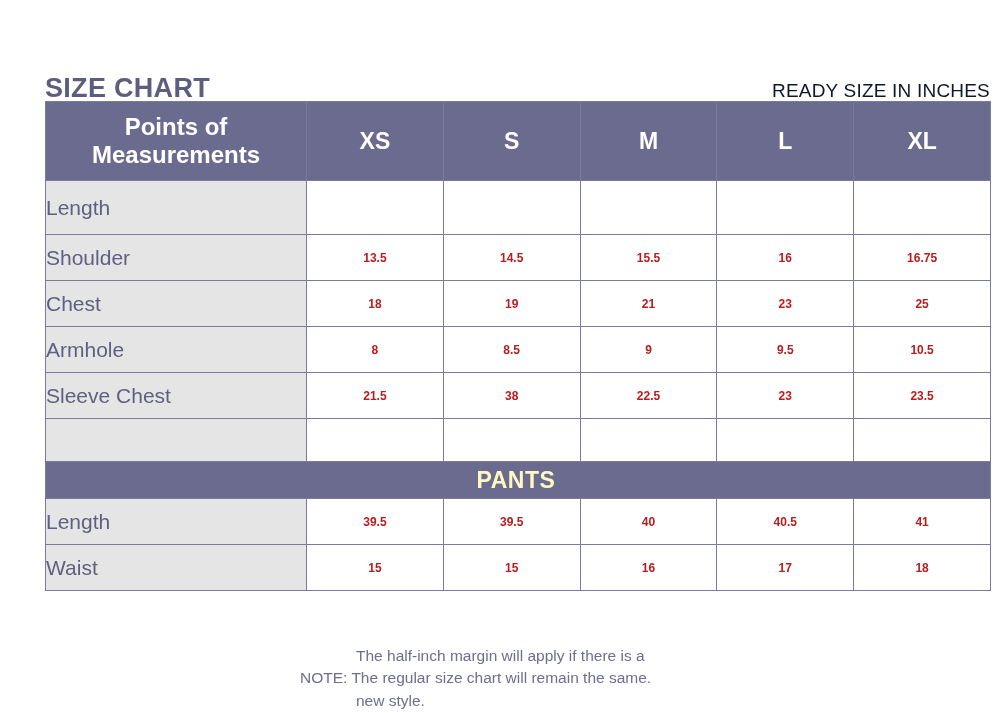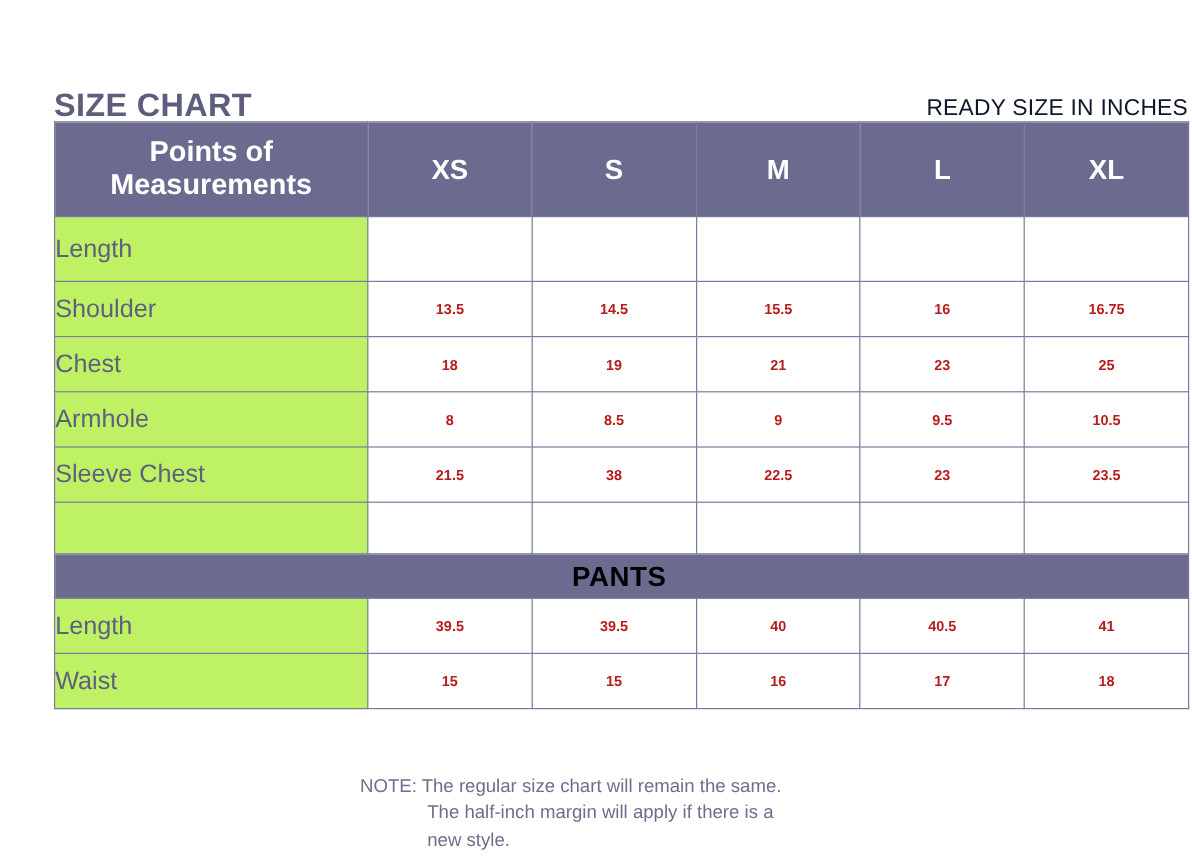--- a/index.html
+++ b/index.html
@@ -81,21 +81,21 @@
     font-size: 24px;
     line-height: 1.15;
     padding: 0 6px;
   }
   .hdr-size {
     font-size: 23px;
   }
 
   
   .row-label {
-    background: #bef264;
+    background: #e5e5e5;
     color: #5f5f80;
     font-size: 21px;
     text-align: left;
     padding-left: 15px;
     height: 45px;
     vertical-align: middle;
     white-space: nowrap;
   }
   .row-label .sub {
     font-size: 15px;
@@ -113,21 +113,21 @@
     text-align: center;
     vertical-align: middle;
     height: 45px;
   }
   .val.blank { height: 53px; }
   .val.spacer { height: 42px; }
 
   
   .section-band {
     background: #6b6b90;
-    color: #000000;
+    color: #fef9c3;
     font-size: 23px;
     font-weight: bold;
     text-align: center;
     height: 36px;
     vertical-align: middle;
     border-color: #6b6b90;
     letter-spacing: 0.5px;
   }
   
   .section-band .band-text {
@@ -263,18 +263,18 @@
         <td class="val">16</td>
         <td class="val">17</td>
         <td class="val">18</td>
       </tr>
 
 
     </tbody>
   </table>
 
   <div class="note">
+    <span class="note-line indent">The half-inch margin will apply if there is a</span>
     <span class="note-line">NOTE: The regular size chart will remain the same.</span>
-    <span class="note-line indent">The half-inch margin will apply if there is a</span>
     <span class="note-line indent">new style.</span>
   </div>
 
 </div>
 
 </body></html>

